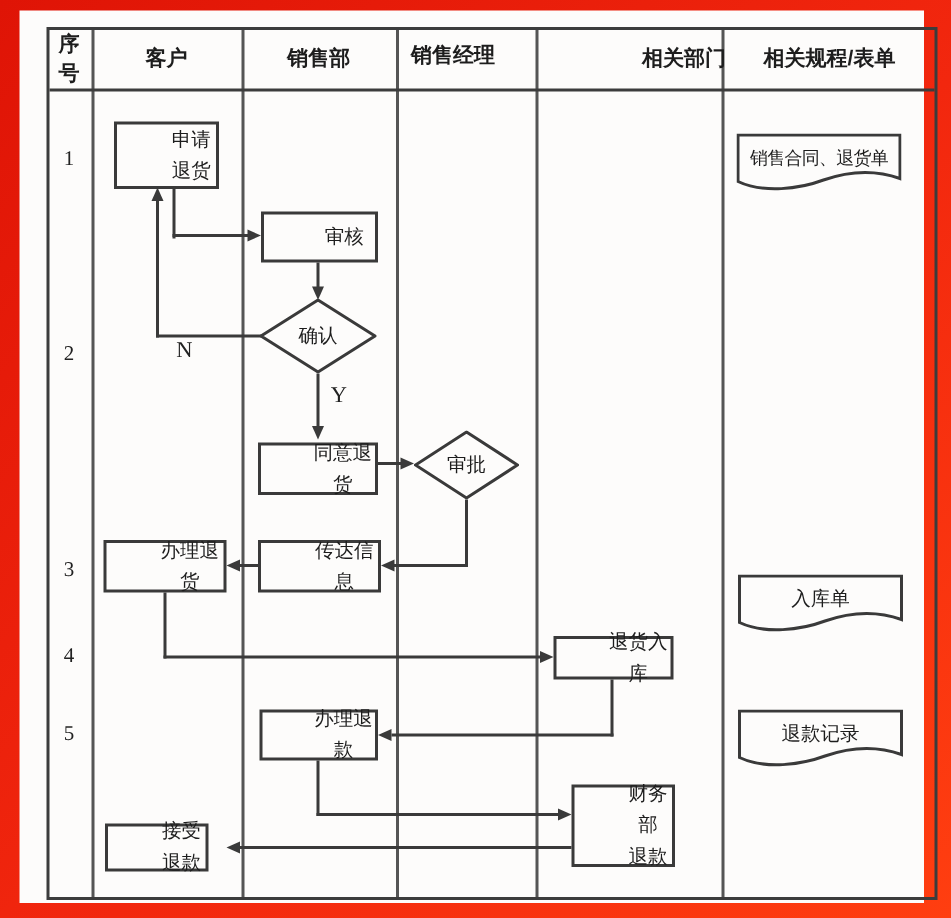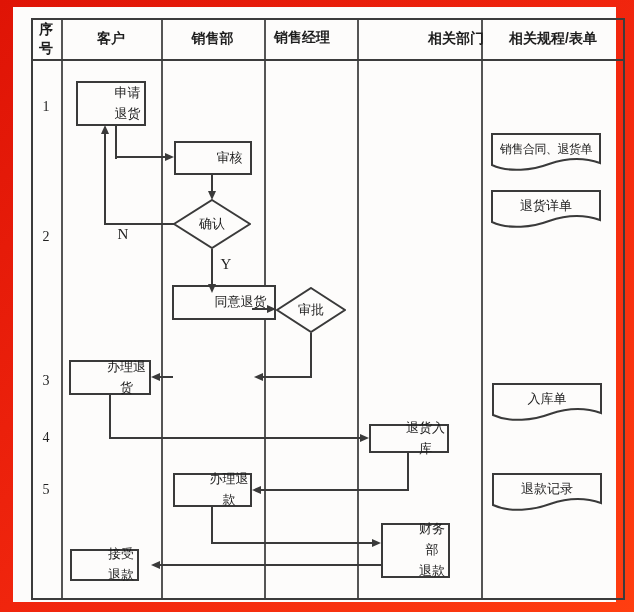--- a/index.html
+++ b/index.html
@@ -78,21 +78,22 @@
 
     <div class="rownum" style="top:92px;">1</div>
     <div class="rownum" style="top:222px;">2</div>
     <div class="rownum" style="top:366px;">3</div>
     <div class="rownum" style="top:423px;">4</div>
     <div class="rownum" style="top:475px;">5</div>
 
     <div class="node" style="left:63px;top:74px;width:70px;height:45px;">申请
 退货</div>
     <div class="node" style="left:161px;top:134px;width:78px;height:34px;">审核</div>
-    <div class="node" style="left:159px;top:278px;width:104px;height:35px;">同意退货</div>
+    <div class="node" style="left:159px;top:288px;width:80px;height:35px;">同意退货</div>
+    <div class="node" style="left:159px;top:353px;width:82px;height:35px;">传达信息</div>
     <div class="node" style="left:56px;top:353px;width:82px;height:35px;">办理退货</div>
     <div class="node" style="left:356px;top:417px;width:80px;height:29px;">退货入库</div>
     <div class="node" style="left:160px;top:466px;width:79px;height:34px;">办理退款</div>
     <div class="node" style="left:368px;top:516px;width:69px;height:55px;">财务部
 退款</div>
     <div class="node" style="left:57px;top:542px;width:69px;height:32px;">接受退款</div>
 
     <div class="diamond" style="left:160px;top:192px;width:78px;height:50px;">
       <svg width="78" height="50">
         <polygon points="39,1 77,25 39,49 1,25" fill="#fdfcfb" stroke="#3a3a3a" stroke-width="2"></polygon>
@@ -102,31 +103,25 @@
     <div class="diamond" style="left:263px;top:280px;width:70px;height:46px;">
       <svg width="70" height="46">
         <polygon points="35,1 69,23 35,45 1,23" fill="#fdfcfb" stroke="#3a3a3a" stroke-width="2"></polygon>
       </svg>
       <span class="dlabel">审批</span>
     </div>
 
     <div class="branch" style="left:100px;top:219px;width:20px;text-align:center;">N</div>
     <div class="branch" style="left:205px;top:249px;width:16px;text-align:center;">Y</div>
 
-    <div class="doc" style="left:478px;top:82px;margin-top:44px;">
+    <div class="doc" style="left:478px;top:82px;">
       <svg width="110" height="42">
         <path d="M1,1 H109 V30 C95,25 78,24 58,31 C42,37 18,40 1,32 Z" fill="#fdfcfb" stroke="#3a3a3a" stroke-width="2"></path>
       </svg>
       <span class="doclabel small">销售合同、退货单</span>
-    </div>
-    <div class="doc" style="left:478px;top:183px;">
-      <svg width="110" height="42">
-        <path d="M1,1 H109 V30 C95,25 78,24 58,31 C42,37 18,40 1,32 Z" fill="#fdfcfb" stroke="#3a3a3a" stroke-width="2"></path>
-      </svg>
-      <span class="doclabel">退货详单</span>
     </div>
     <div class="doc" style="left:479px;top:376px;">
       <svg width="110" height="42">
         <path d="M1,1 H109 V30 C95,25 78,24 58,31 C42,37 18,40 1,32 Z" fill="#fdfcfb" stroke="#3a3a3a" stroke-width="2"></path>
       </svg>
       <span class="doclabel">入库单</span>
     </div>
     <div class="doc" style="left:479px;top:466px;">
       <svg width="110" height="42">
         <path d="M1,1 H109 V30 C95,25 78,24 58,31 C42,37 18,40 1,32 Z" fill="#fdfcfb" stroke="#3a3a3a" stroke-width="2"></path>

